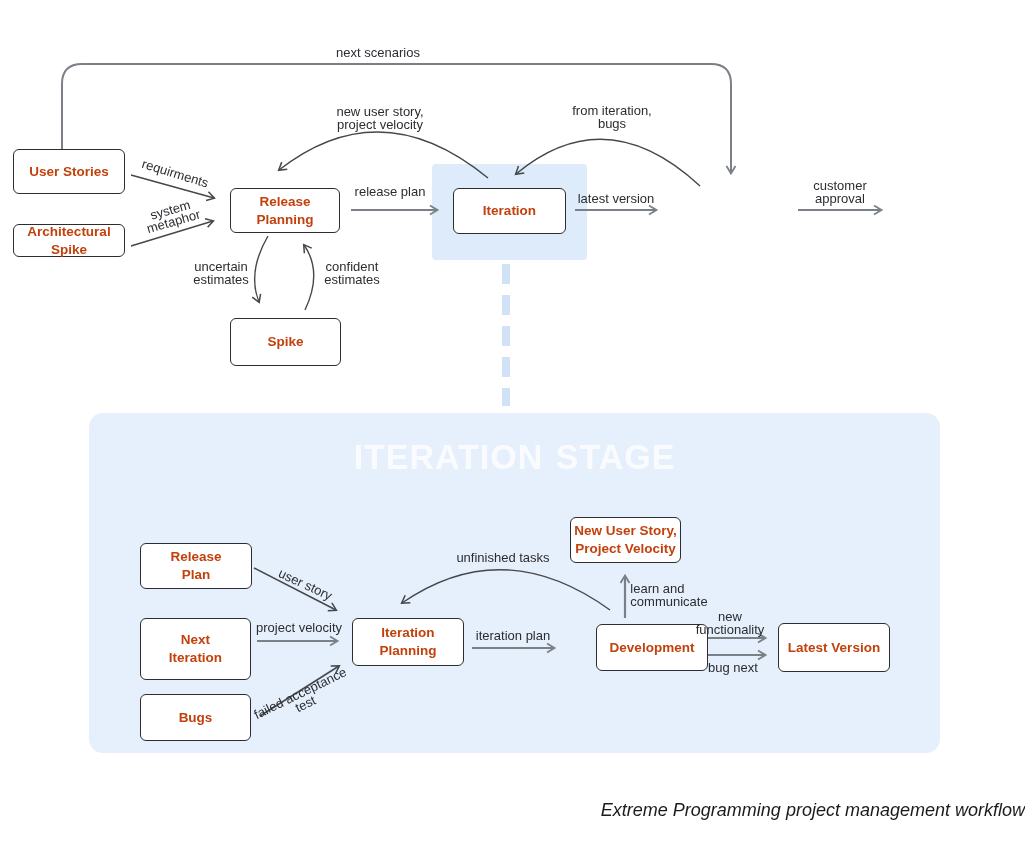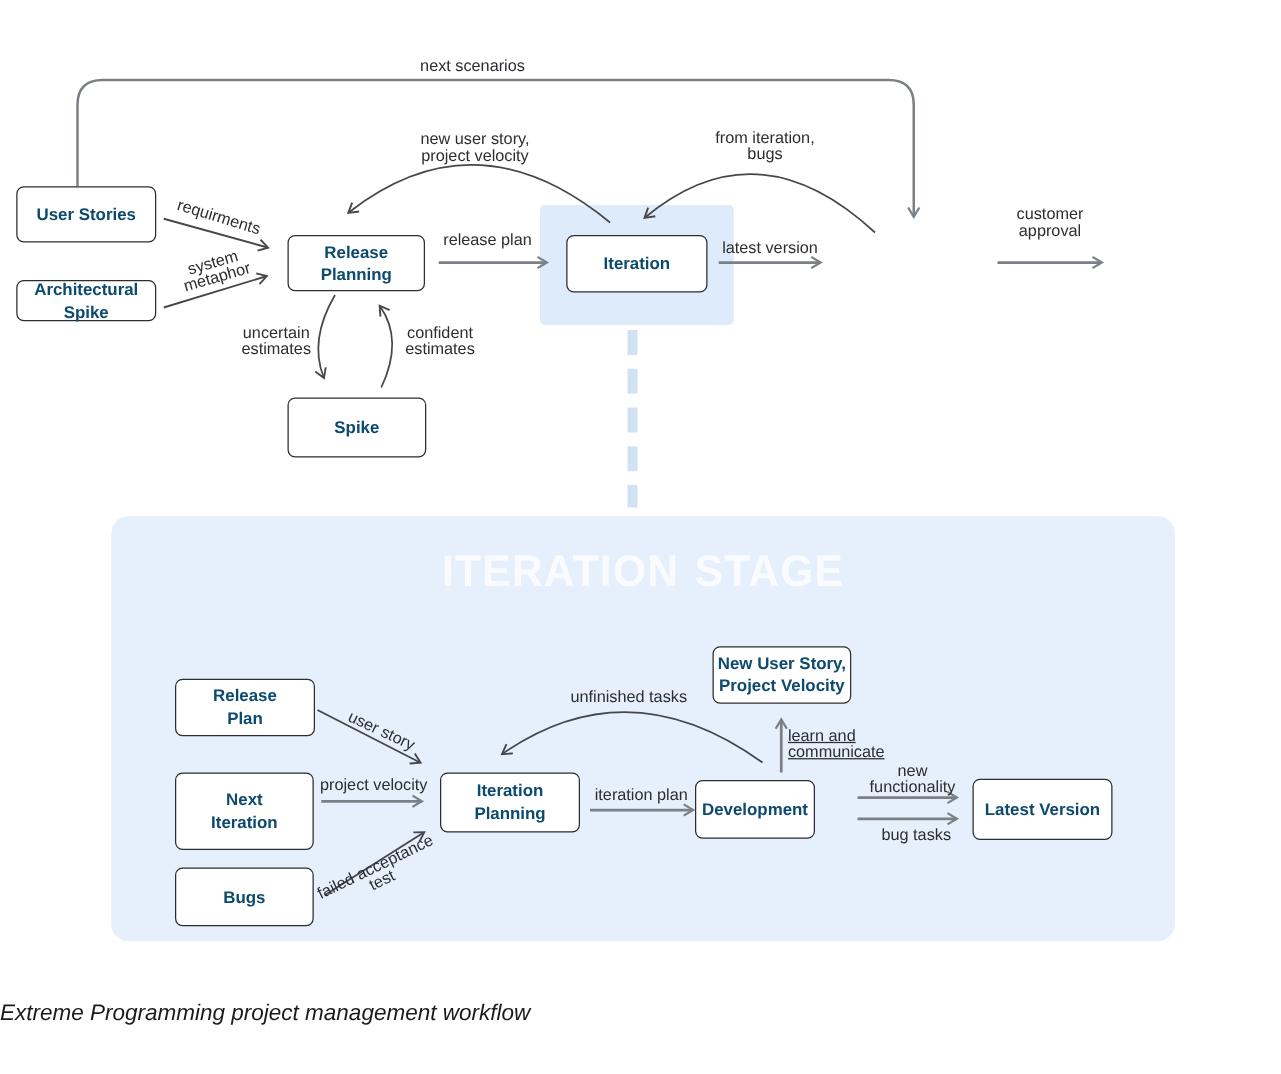--- a/index.html
+++ b/index.html
@@ -20,34 +20,34 @@
     position:absolute;left:89px;top:438px;width:851px;text-align:center;
     font-size:34px;line-height:38px;font-weight:bold;letter-spacing:1px;word-spacing:2px;
     color:#ffffff;opacity:.8;transform:scaleY(1.04);
   }
   .node{
     position:absolute;background:#ffffff;border:1.6px solid #2b2d31;border-radius:6px;
     display:flex;align-items:center;justify-content:center;box-sizing:border-box;
   }
   .nlabel{
     font-weight:bold;font-size:13.5px;line-height:18px;text-align:center;
-    white-space:pre-line;color:#0c4a6e;
+    white-space:pre-line;color:#c2410c;
   }
   .elabel{
     position:absolute;font-size:13px;line-height:12.5px;color:#2b2d31;text-align:center;
     white-space:pre-line;transform:translate(-50%,-50%);
   }
   .elabel.lh{line-height:12px;}
-  .elabel.left{text-align:left;text-decoration:underline;}
+  .elabel.left{text-align:left;}
   .r17{transform:translate(-50%,-50%) rotate(17deg);}
   .rn16{transform:translate(-50%,-50%) rotate(-16deg);}
   .r25{transform:translate(-50%,-50%) rotate(25deg);}
   .rn26{transform:translate(-50%,-50%) rotate(-26deg);}
   .caption{
-    position:absolute;left:0;top:797px;width:1025px;text-align:left;
+    position:absolute;left:0;top:797px;width:1025px;text-align:right;
     font-style:italic;font-size:18px;line-height:26px;color:#1b1b1b;
   }
 </style>
 </head>
 <body>
 
 <div class="canvas">
 
   <div class="panel"></div>
   <div class="highlight"></div>
@@ -113,57 +113,57 @@
     <span class="nlabel">Next
 Iteration</span>
   </div>
   <div class="node" style="left:140px;top:694px;width:111px;height:47px">
     <span class="nlabel">Bugs</span>
   </div>
   <div class="node" style="left:352px;top:618px;width:112px;height:48px">
     <span class="nlabel">Iteration
 Planning</span>
   </div>
-  <div class="node" style="left:556px;top:624px;width:96px;height:47px">
+  <div class="node" style="left:596px;top:624px;width:112px;height:47px">
     <span class="nlabel">Development</span>
   </div>
   <div class="node" style="left:570px;top:517px;width:111px;height:46px">
     <span class="nlabel">New User Story,
 Project Velocity</span>
   </div>
   <div class="node" style="left:778px;top:623px;width:112px;height:49px">
     <span class="nlabel">Latest Version</span>
   </div>
 
   <div class="elabel" style="left:378px;top:53px">next scenarios</div>
   <div class="elabel r17" style="left:175px;top:174px">requirments</div>
   <div class="elabel rn16 lh" style="left:172px;top:216px">system
 metaphor</div>
   <div class="elabel" style="left:390px;top:192px">release plan</div>
   <div class="elabel" style="left:380px;top:118px">new user story,
 project velocity</div>
   <div class="elabel" style="left:612px;top:117px">from iteration,
 bugs</div>
   <div class="elabel" style="left:616px;top:199px">latest version</div>
-  <div class="elabel" style="left:840px;top:178px">customer
+  <div class="elabel" style="left:840px;top:192px">customer
 approval</div>
   <div class="elabel" style="left:221px;top:273px">uncertain
 estimates</div>
   <div class="elabel" style="left:352px;top:273px">confident
 estimates</div>
 
   <div class="elabel r25" style="left:305px;top:585px">user story</div>
   <div class="elabel" style="left:299px;top:628px">project velocity</div>
   <div class="elabel rn26 lh" style="left:303px;top:699px">failed acceptance
 test</div>
   <div class="elabel" style="left:513px;top:636px">iteration plan</div>
   <div class="elabel" style="left:503px;top:558px">unfinished tasks</div>
   <div class="elabel left" style="left:669px;top:595px">learn and
 communicate</div>
   <div class="elabel" style="left:730px;top:623px">new
 functionality</div>
-  <div class="elabel" style="left:733px;top:668px">bug tasks</div>
+  <div class="elabel" style="left:733px;top:668px">bug next</div>
 
   <div class="caption">
     <div>Extreme Programming project management workflow</div>
   </div>
 
 </div>
 
 </body></html>

